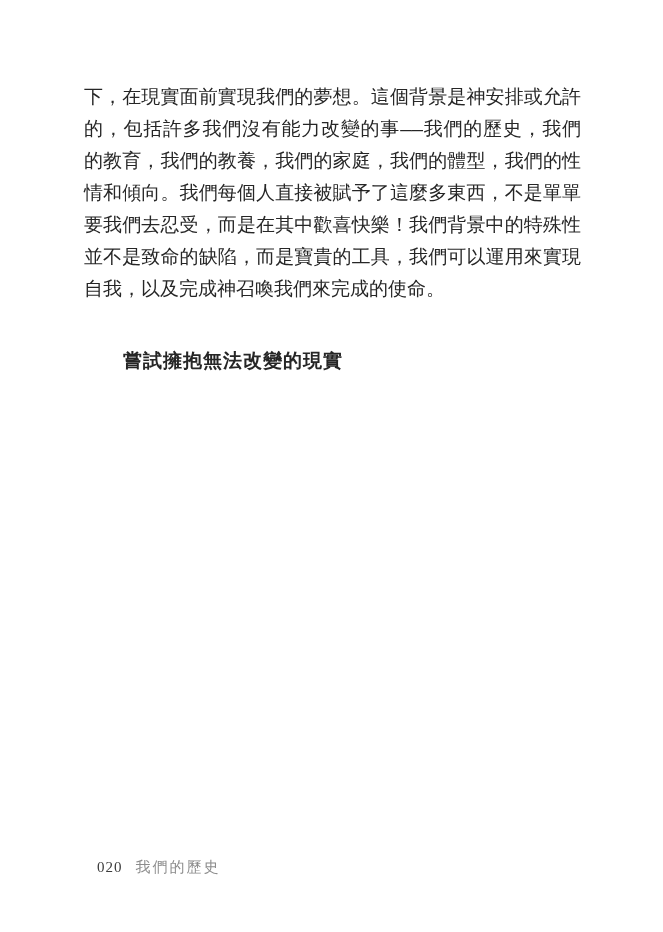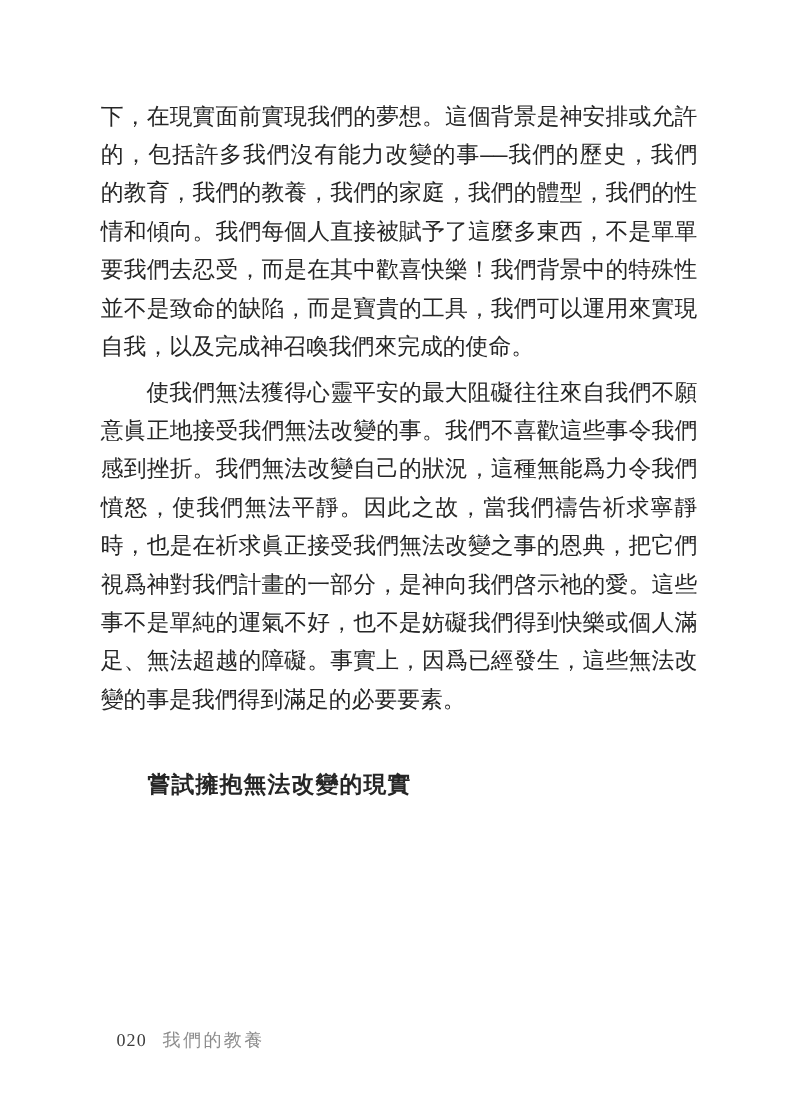--- a/index.html
+++ b/index.html
@@ -74,21 +74,20 @@
     letter-spacing: 2px;
     color: var(--footer-title, #8c8c8c);
   }
 </style>
 </head>
 <body>
 
 <div class="page">
   <div class="page-body">
     <p class="para">下，在現實面前實現我們的夢想。這個背景是神安排或允許的，包括許多我們沒有能力改變的事——我們的歷史，我們的教育，我們的教養，我們的家庭，我們的體型，我們的性情和傾向。我們每個人直接被賦予了這麼多東西，不是單單要我們去忍受，而是在其中歡喜快樂！我們背景中的特殊性並不是致命的缺陷，而是寶貴的工具，我們可以運用來實現自我，以及完成神召喚我們來完成的使命。</p>
-    <p class="para indented">使我們無法獲得心靈平安的最大阻礙往往來自我們不願意眞正地接受我們無法改變的事。我們不喜歡這些事令我們感到挫折。我們無法改變自己的狀況，這種無能爲力令我們憤怒，使我們無法平靜。因此之故，當我們禱告祈求寧靜時，也是在祈求眞正接受我們無法改變之事的恩典，把它們視爲神對我們計畫的一部分，是神向我們啓示祂的愛。這些事不是單純的運氣不好，也不是妨礙我們得到快樂或個人滿足、無法超越的障礙。事實上，因爲已經發生，這些無法改變的事是我們得到滿足的必要要素。</p>
     <h2 class="section-heading">嘗試擁抱無法改變的現實</h2>
   </div>
 
   <div class="page-footer">
     <span class="footer-number">020</span>
-    <span class="footer-title">我們的教養</span>
+    <span class="footer-title">我們的歷史</span>
   </div>
 </div>
 
 </body></html>

